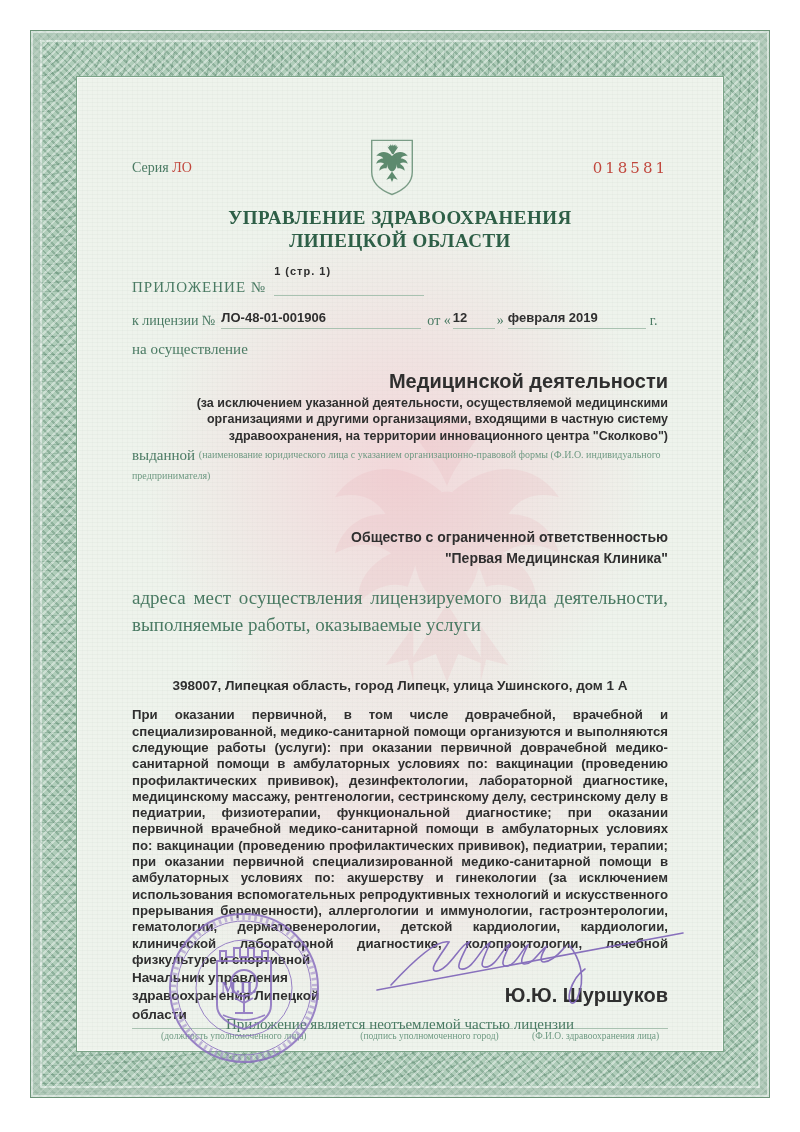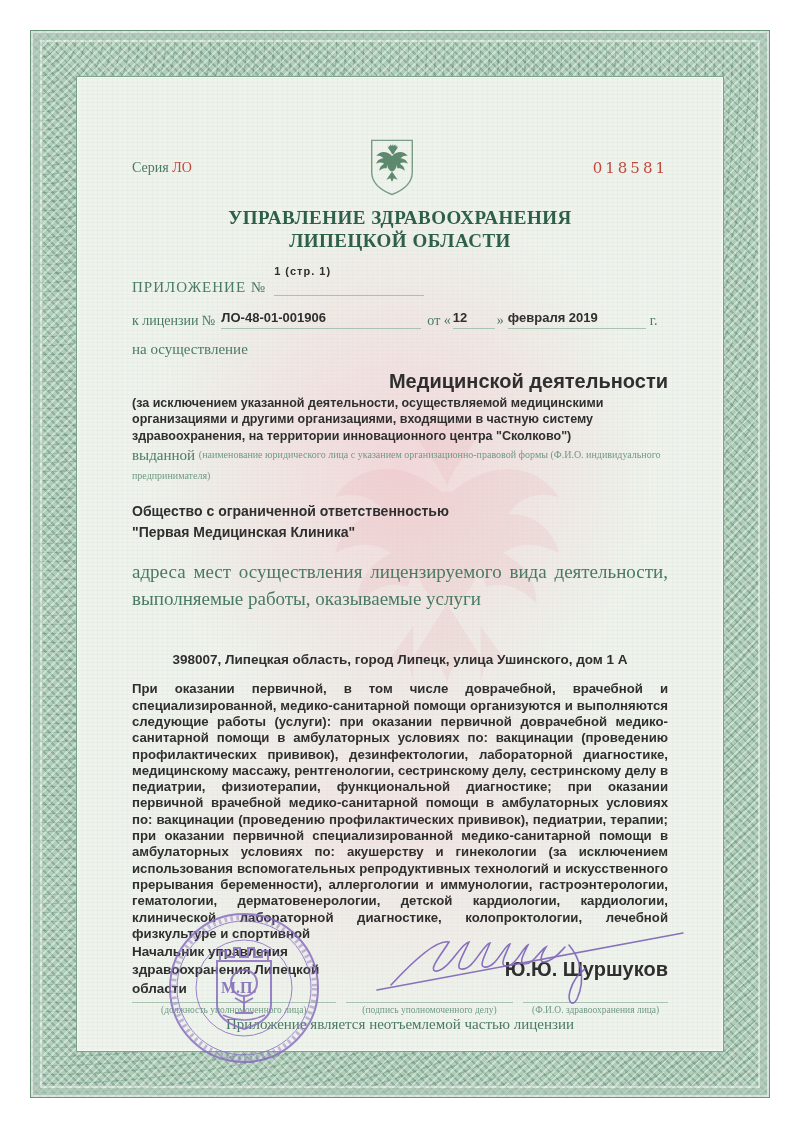--- a/index.html
+++ b/index.html
@@ -56,25 +56,25 @@
   .appendix-row{margin-top:26px;font-size:15px;letter-spacing:1px;display:flex;align-items:flex-end;}
   .appendix-row .blank{width:150px;margin-left:8px;}
   .appendix-row .blank .val{font-size:11px;bottom:18px;}
   .license-row{margin-top:16px;font-size:14px;display:flex;align-items:flex-end;white-space:nowrap;}
   .license-row .b1{width:200px;margin:0 6px;}
   .license-row .b2{width:42px;margin:0 2px;}
   .license-row .b3{width:138px;margin:0 4px;}
 
   .intro{margin-top:12px;font-size:15px;}
   .activity-name{text-align:right;font-size:20px;margin-top:12px;}
-  .exception{margin:2px auto 0;max-width:610px;text-align:left;font-size:12.5px;line-height:1.35;}
+  .exception{margin:2px auto 0;max-width:610px;text-align:right;font-size:12.5px;line-height:1.35;}
   .issued{margin-top:0;font-size:15px;line-height:1.4;}
   .issued .note{font-size:10px;vertical-align:2px;}
 
-  .org{margin-top:14px;text-align:left;font-size:14px;line-height:1.5;}
+  .org{margin-top:40px;text-align:right;font-size:14px;line-height:1.5;}
   .addr-label{margin-top:16px;font-size:19px;line-height:1.4;text-align:justify;}
   .address{margin-top:40px;text-align:center;font-size:13.5px;}
   .works{margin-top:14px;font-size:13.2px;line-height:16.3px;text-align:justify;}
 
   .sig-row{display:flex;justify-content:space-between;align-items:center;margin-top:1px;}
   .sig-pos{font-size:13.5px;line-height:1.35;}
   .sig-name{font-size:20px;padding-bottom:2px;}
   .cap-row{margin-top:4px;display:flex;justify-content:space-between;font-size:9.5px;text-align:center;}
   .cap-row span{border-top:1px solid #a9c2b1;padding-top:2px;}
   .cap-row .c1{width:38%;}
@@ -174,21 +174,21 @@
       <div class="sig-row">
         <div class="sig-pos bold-sans">
           <div>Начальник управления</div>
           <div>здравоохранения Липецкой</div>
           <div>области</div>
         </div>
         <div class="sig-name bold-sans">Ю.Ю. Шуршуков</div>
       </div>
       <div class="cap-row fine">
         <span class="c1">(должность уполномоченного лица)</span>
-        <span class="c2">(подпись уполномоченного делу)</span>
+        <span class="c2">(подпись уполномоченного город)</span>
         <span class="c3">(Ф.И.О. здравоохранения лица)</span>
       </div>
 
       <div class="footer-note green">Приложение является неотъемлемой частью лицензии</div>
     </div>
 
     <svg class="stamp" viewBox="0 0 158 158">
       <g stroke="#8a6fbf" fill="none">
         <circle cx="79" cy="79" r="74" stroke-width="2"></circle>
         <circle cx="79" cy="79" r="67" stroke-width="1"></circle>

